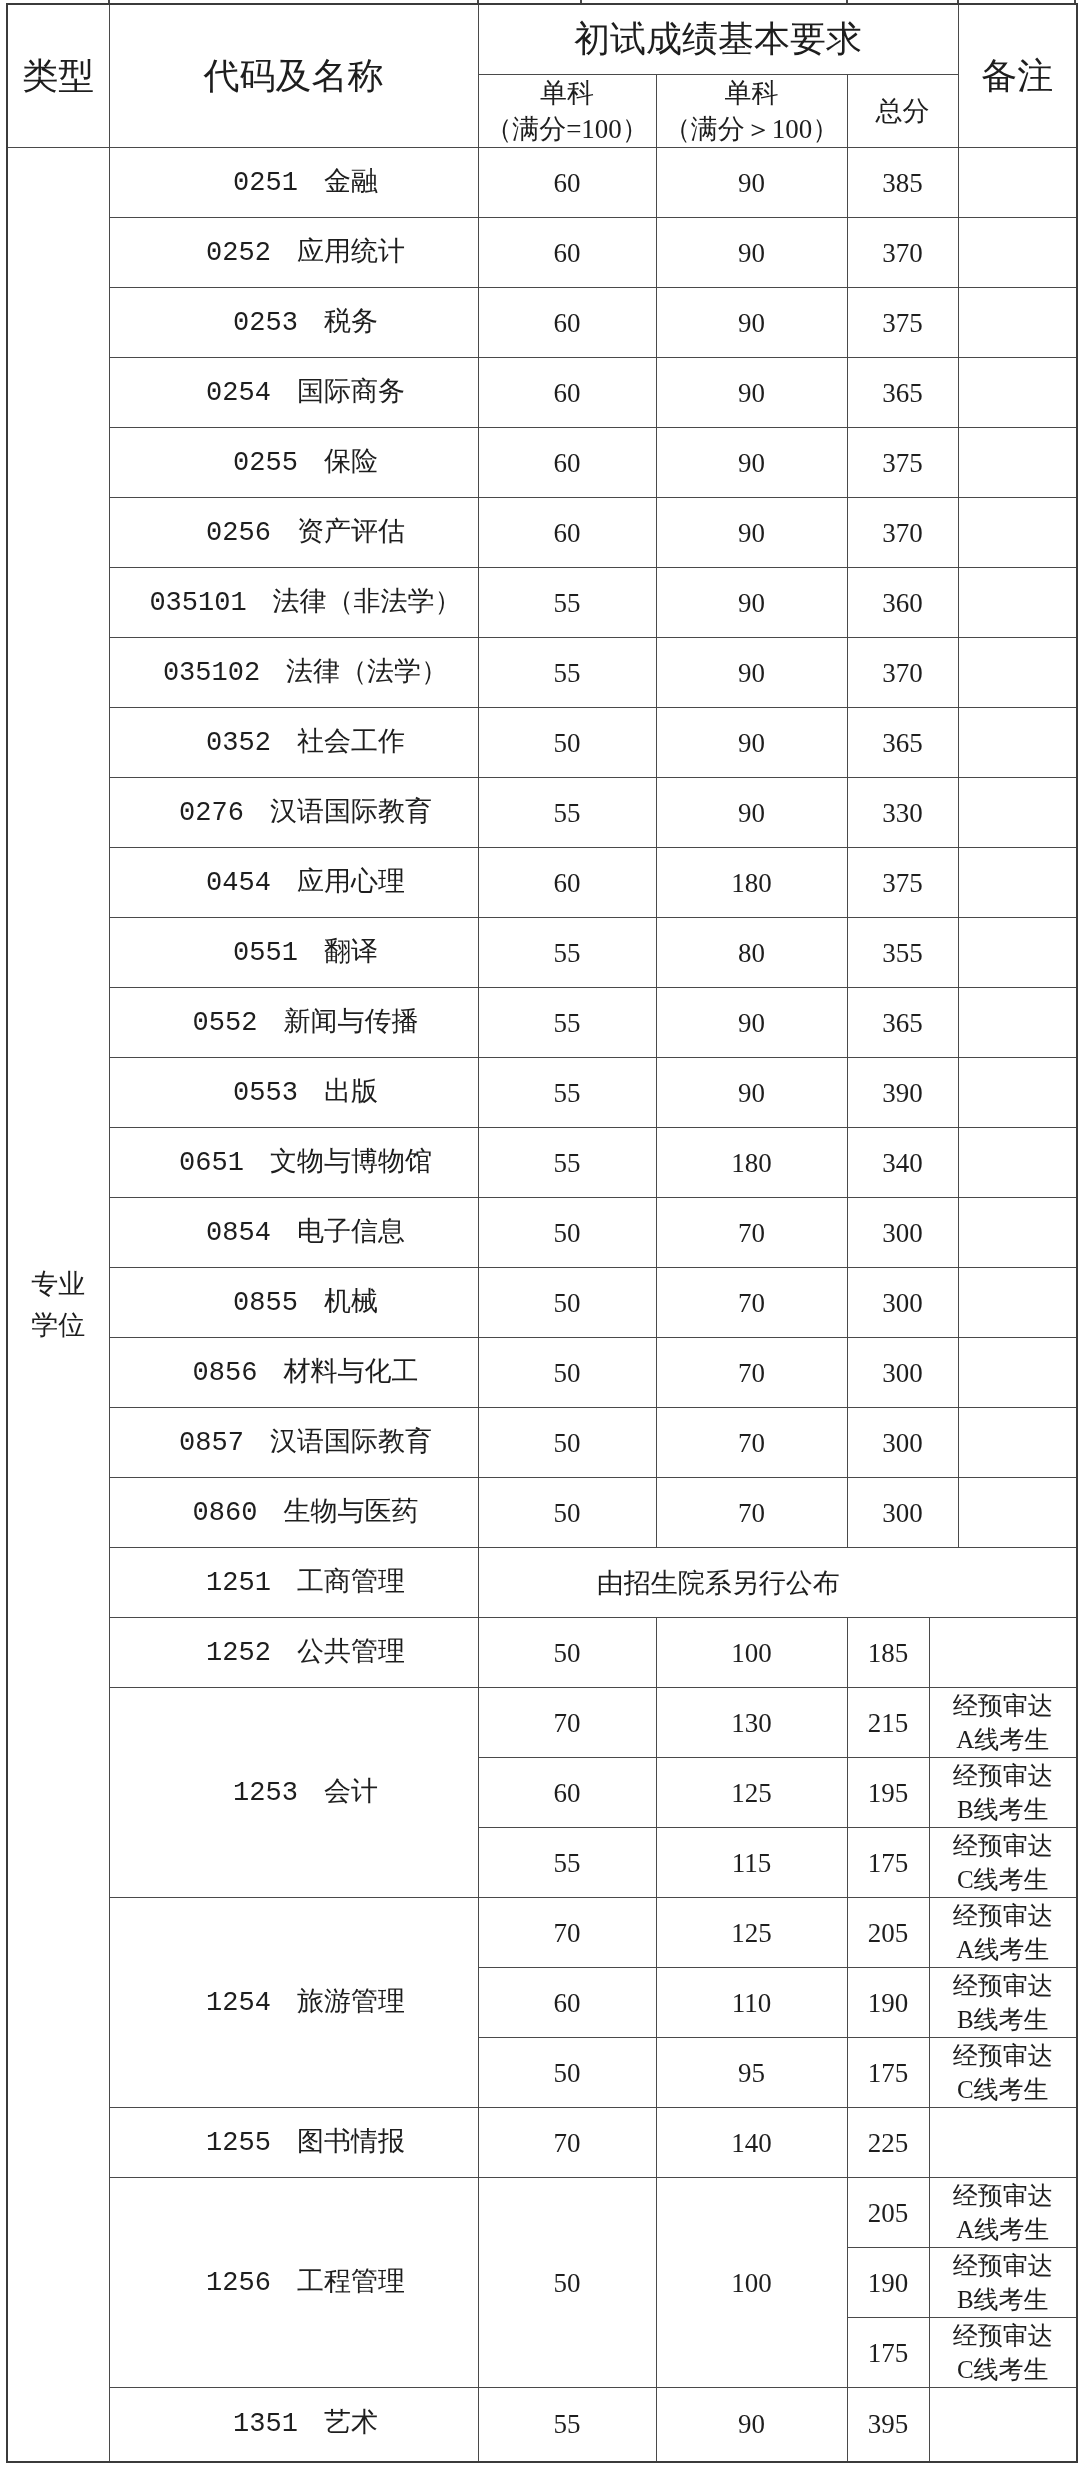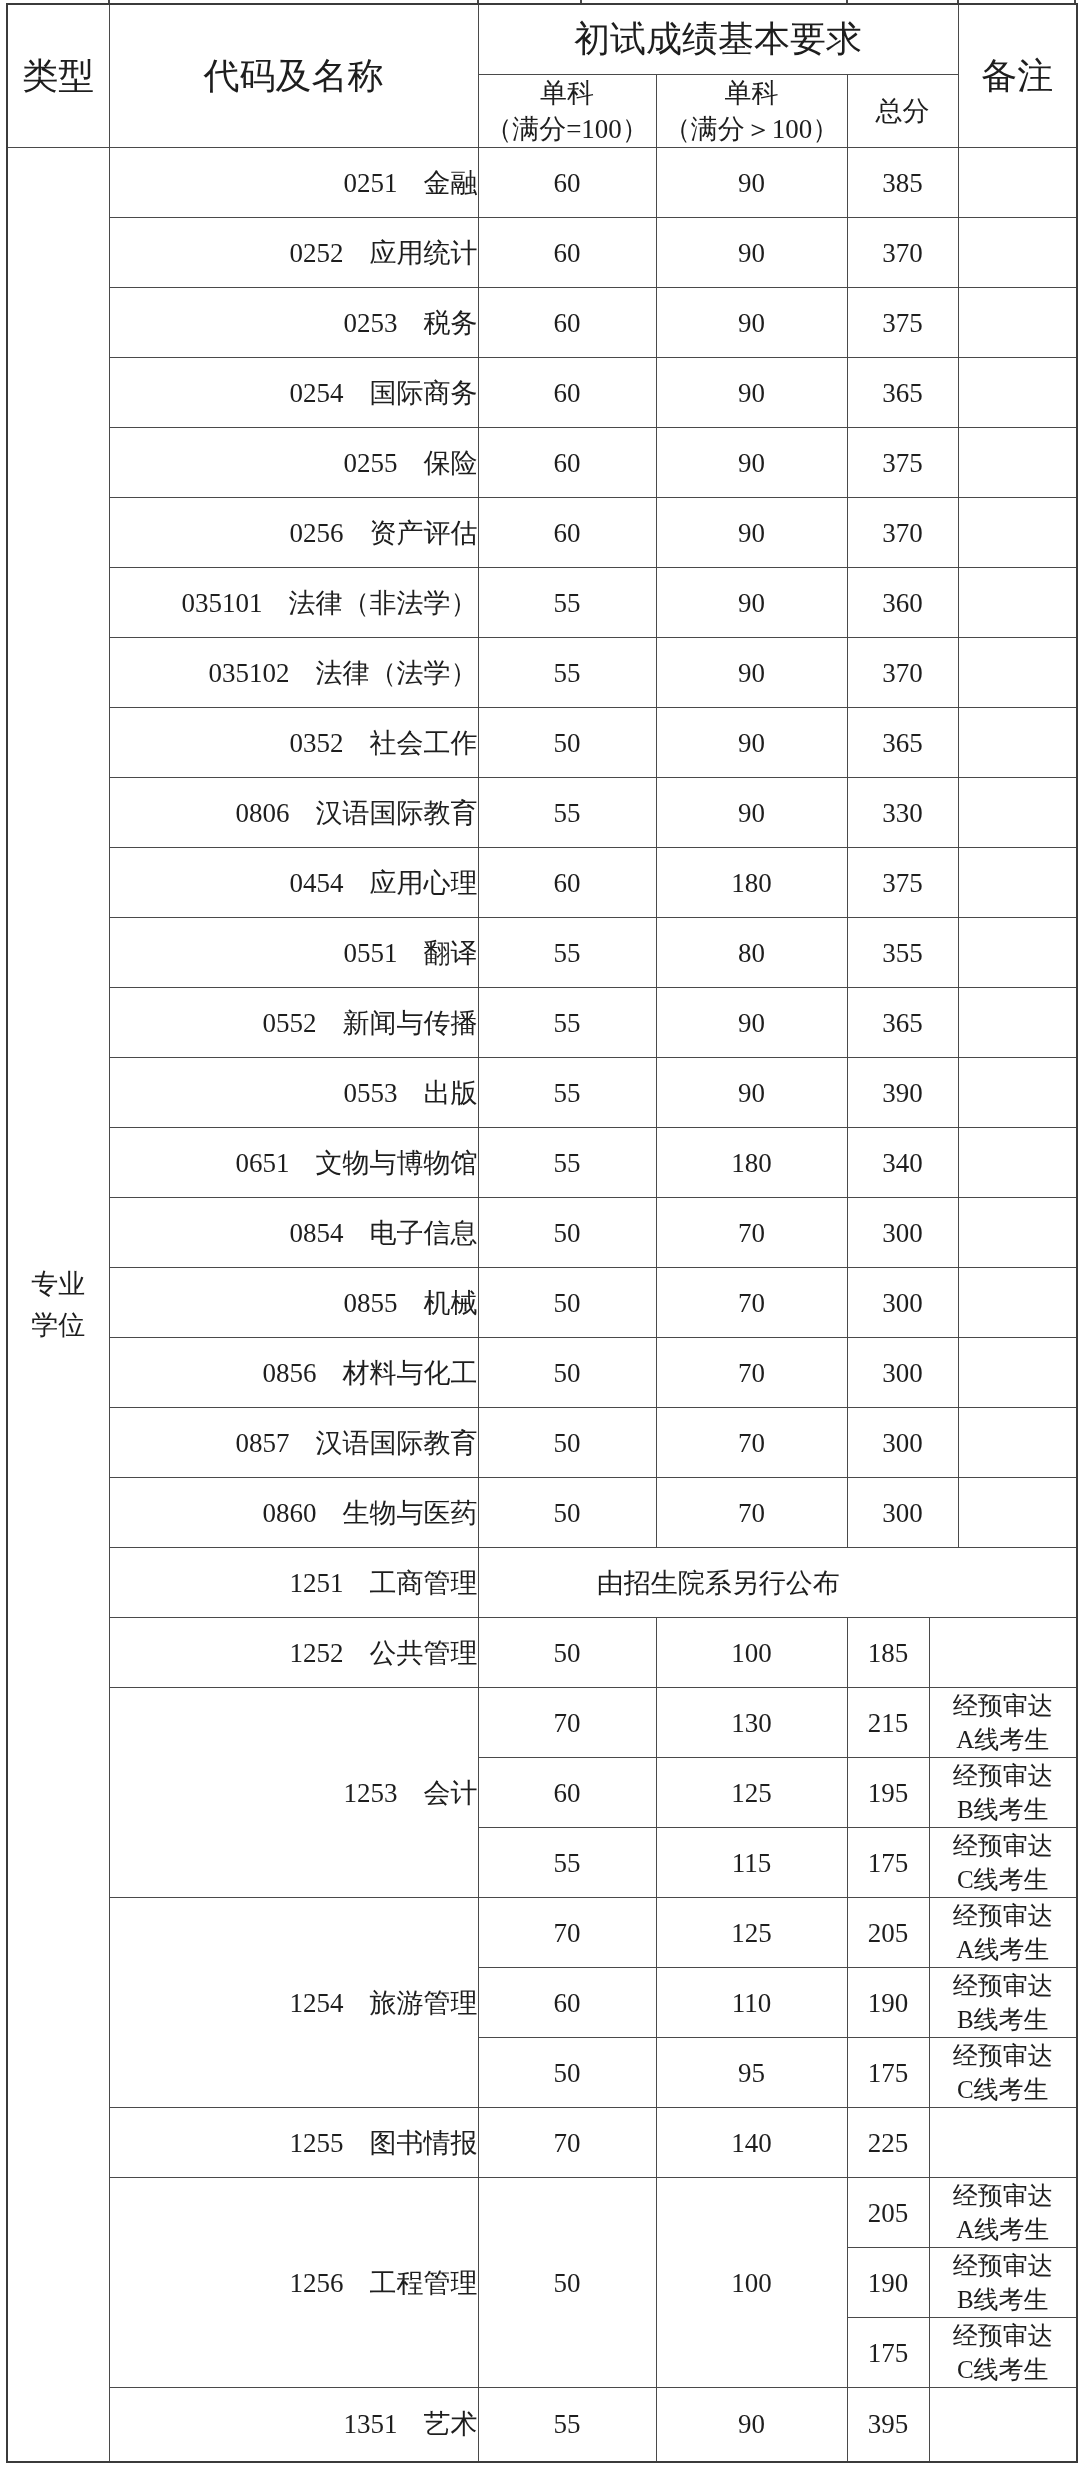--- a/index.html
+++ b/index.html
@@ -27,22 +27,23 @@
     font-weight:normal;
     line-height:1.35;
   }
   tr.hrow1{height:70px;}
   tr.hrow2{height:73px;}
   tr.brow{height:70px;}
   tr.brow-last{height:74px;}
   .hd{font-size:36px;}
   .pre{white-space:pre-line;margin-left:47px;}
   .name-cell{
-    text-align:right;
+    text-align:center;
     padding-left:24px;
+    font-family:Liberation Mono, monospace;
   }
   .code{display:inline-block;margin-right:26px;}
   .type-cell div{
     width:2.15em;
     margin:0 auto;
     line-height:1.5;
     font-size:27px;
   }
   .rm{font-size:25px;}
   .note-cell{border-right-style:hidden;}
@@ -150,21 +151,21 @@
       <td class="rm"></td>
     </tr>
     <tr class="brow">
       <td class="name-cell"><span class="code">0352</span><span>社会工作</span></td>
       <td>50</td>
       <td>90</td>
       <td colspan="2">365</td>
       <td class="rm"></td>
     </tr>
     <tr class="brow">
-      <td class="name-cell"><span class="code">0806</span><span>汉语国际教育</span></td>
+      <td class="name-cell"><span class="code">0276</span><span>汉语国际教育</span></td>
       <td>55</td>
       <td>90</td>
       <td colspan="2">330</td>
       <td class="rm"></td>
     </tr>
     <tr class="brow">
       <td class="name-cell"><span class="code">0454</span><span>应用心理</span></td>
       <td>60</td>
       <td>180</td>
       <td colspan="2">375</td>

